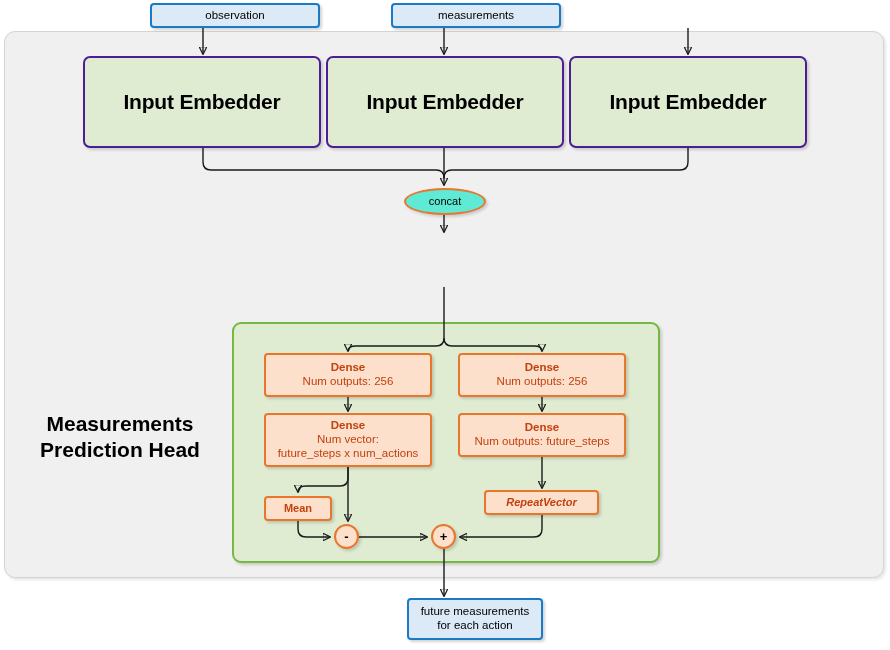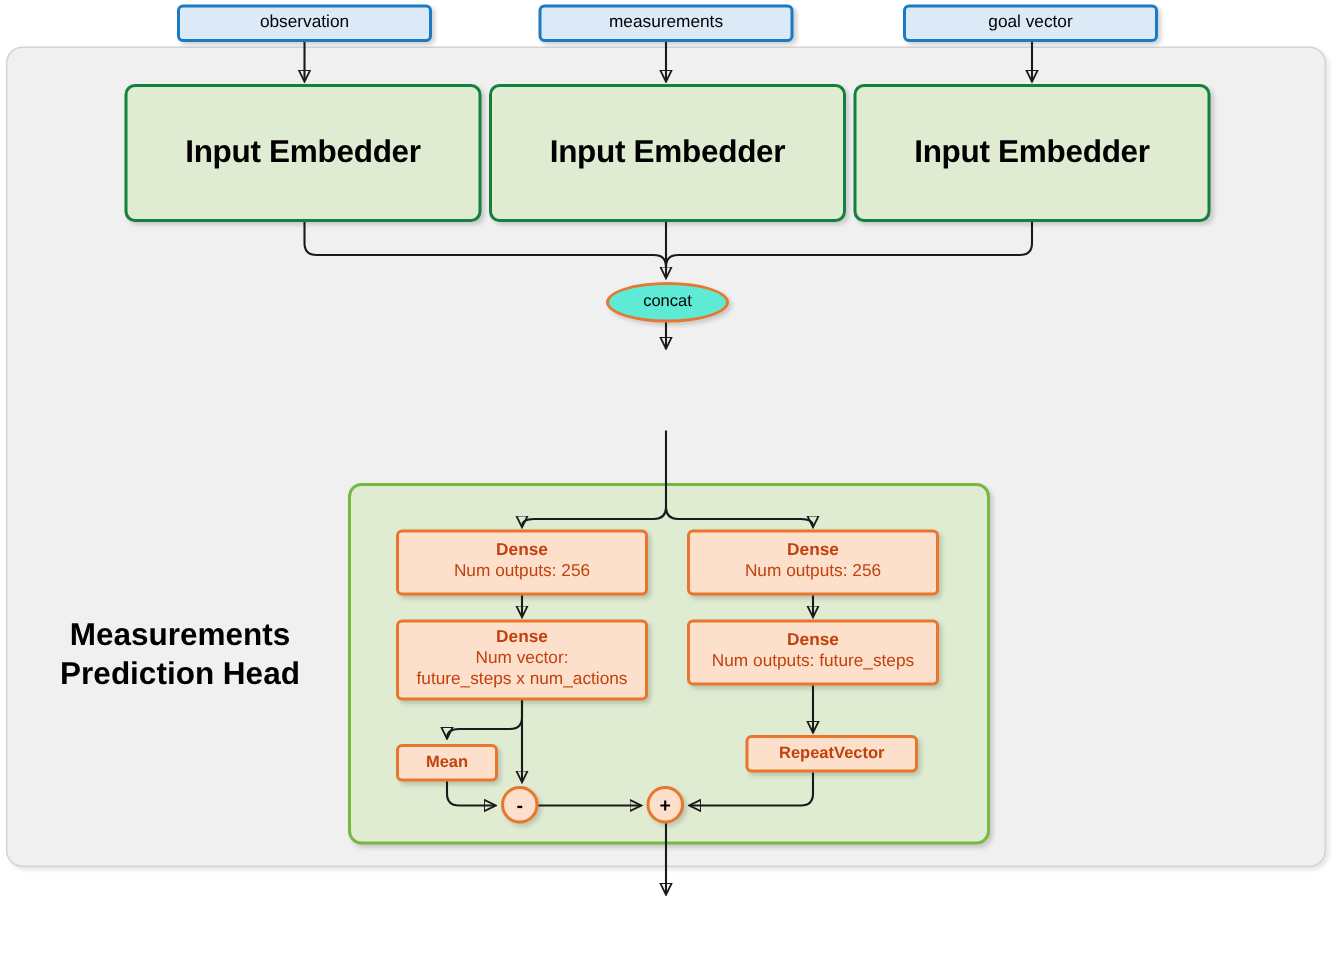--- a/index.html
+++ b/index.html
@@ -48,26 +48,27 @@
   }
 
   
   .io-box {
     background: #dce9f7;
     border: 2px solid #1a7ac4;
     border-radius: 4px;
     color: #000000;
     font-size: 11.5px;
     box-shadow: 2px 2px 3px rgba(0,0,0,0.18);
+    margin-left: 32px;
   }
 
   
   .green-box {
     background: #dfecd2;
-    border: 2px solid #15803d;
+    border: 2px solid #4c1d95;
     border-radius: 7px;
     color: #000000;
     box-shadow: 2px 2px 3px rgba(0,0,0,0.16);
   }
   .embedder-label {
     font-size: 21px;
     font-weight: bold;
     letter-spacing: -0.2px;
   }
   .middleware-label {
@@ -164,23 +165,20 @@
   <div class="outer-container"></div>
 
   <div class="node io-box" style="left:118px; top:3px; width:170px; height:25px;">
     <span>observation</span>
   </div>
 
   <div class="node io-box" style="left:359px; top:3px; width:170px; height:25px;">
     <span>measurements</span>
   </div>
 
-  <div class="node io-box" style="left:602px; top:3px; width:170px; height:25px;">
-    <span>goal vector</span>
-  </div>
 
   <div class="node green-box" style="left:83px; top:56px; width:238px; height:92px;">
     <span class="embedder-label">Input Embedder</span>
   </div>
 
   <div class="node green-box" style="left:326px; top:56px; width:238px; height:92px;">
     <span class="embedder-label">Input Embedder</span>
   </div>
 
   <div class="node green-box" style="left:569px; top:56px; width:238px; height:92px;">
@@ -217,32 +215,36 @@
 
   <div class="node orange-box" style="left:458px; top:413px; width:168px; height:44px;">
     <span class="op-title">Dense</span>
     <span class="op-sub">Num outputs: future_steps</span>
   </div>
 
   <div class="node orange-box" style="left:264px; top:496px; width:68px; height:25px;">
     <span class="op-single">Mean</span>
   </div>
 
-  <div class="node orange-box" style="left:497px; top:490px; width:115px; height:25px;">
+  <div class="node orange-box" style="left:484px; top:490px; width:115px; height:25px;font-style:italic;">
     <span class="op-single">RepeatVector</span>
   </div>
 
   <div class="node circle-op" style="left:334px; top:524px; width:25px; height:25px;">
     <span>-</span>
   </div>
 
   <div class="node circle-op" style="left:431px; top:524px; width:25px; height:25px;">
     <span>+</span>
   </div>
 
+  <div class="node io-box" style="left:375px; top:598px; width:136px; height:42px;">
+    <span>future measurements</span>
+    <span>for each action</span>
+  </div>
 
   <svg id="edges" viewBox="0 0 890 650">
     <defs>
       <marker id="arrow" viewBox="0 0 10 10" refX="8.4" refY="5" markerWidth="6.2" markerHeight="6.2" orient="auto-start-reverse">
         <path d="M 0 0.6 L 9 5 L 0 9.4 z" fill="#1a1a1a" stroke="none"></path>
       </marker>
     </defs>
 
     <line x1="203" y1="28" x2="203" y2="54" marker-end="url(#arrow)"></line>
     <line x1="444" y1="28" x2="444" y2="54" marker-end="url(#arrow)"></line>

